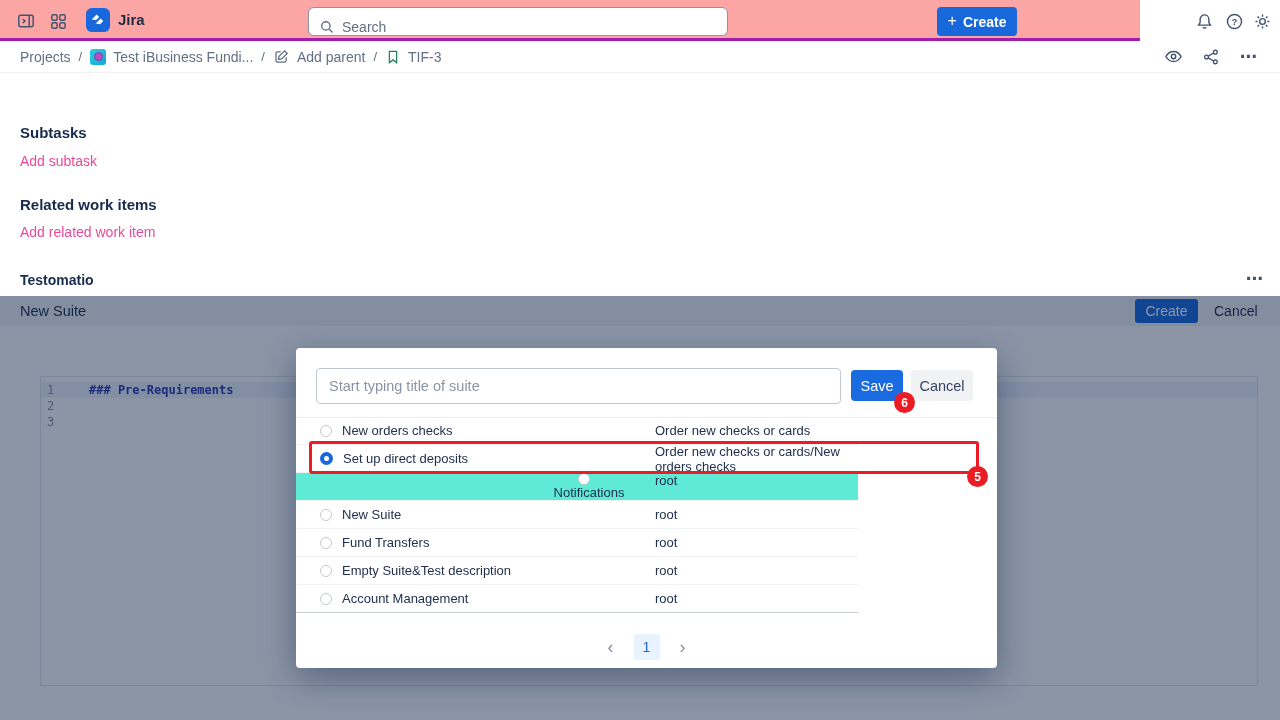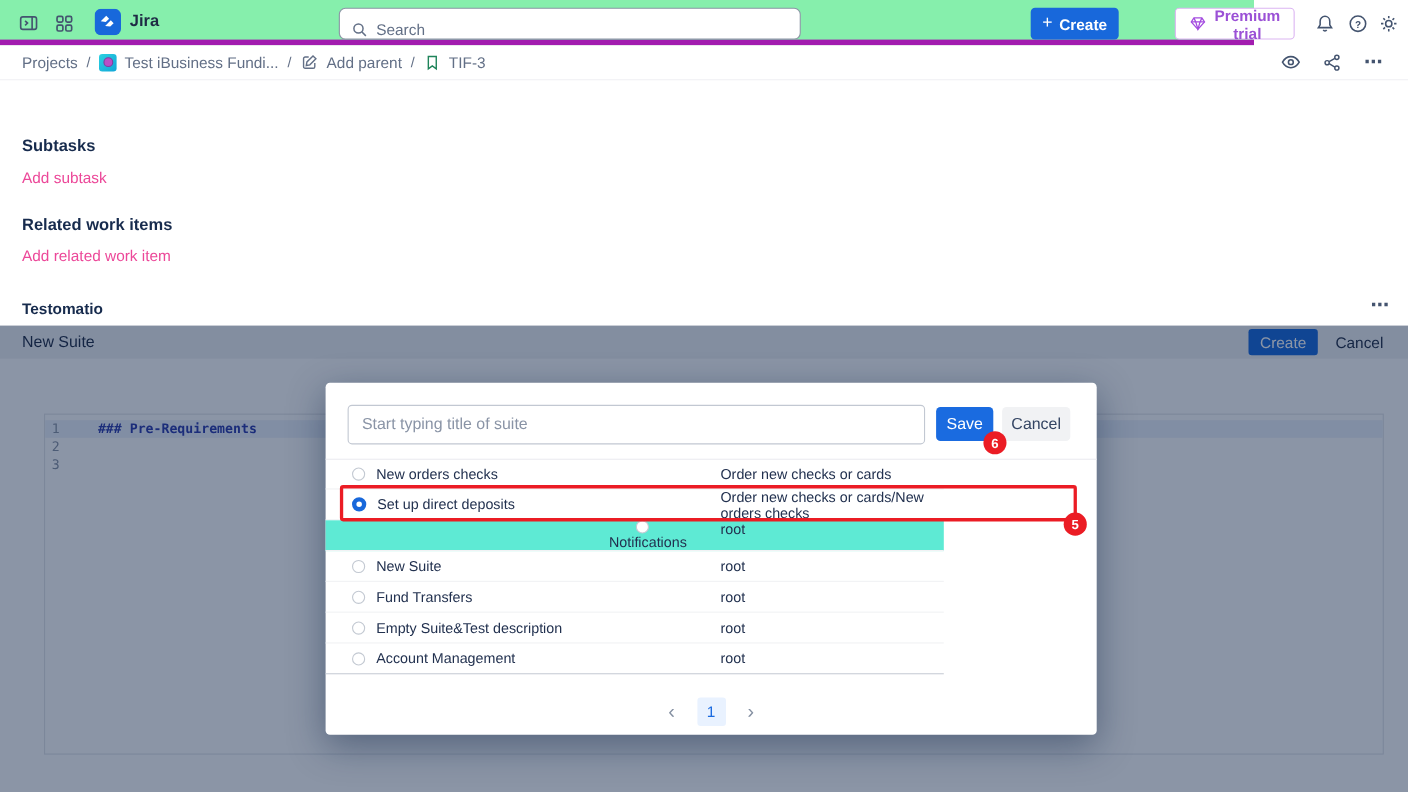--- a/index.html
+++ b/index.html
@@ -7,21 +7,21 @@
   body {
     font-family:"Liberation Sans","DejaVu Sans",sans-serif;
     background:#fff; color:#172B4D; position:relative;
   }
   svg { display:block; }
   button { font-family:inherit; cursor:pointer; border:none; background:none; }
 
   
   .topnav {
     position:absolute; left:0; top:0; width:1140px; height:41px;
-    background:#86efac; border-bottom:5px solid #a21caf; z-index:5;
+    background:#fca5a5; border-bottom:3px solid #a21caf; z-index:5;
   }
   .icon-btn {
     position:absolute; top:9px; width:24px; height:24px;
     display:flex; align-items:center; justify-content:center;
     border-radius:4px; color:#44546F;
   }
   .logo-badge { position:absolute; left:86px; top:8px; width:24px; height:24px; }
   .app-name {
     position:absolute; left:118px; top:11px; font-size:15px; font-weight:bold; color:#1E2B45;
   }
@@ -211,29 +211,20 @@
       </svg>
     </span>
     <input type="text" placeholder="Search" style="">
   </div>
 
   <button class="create-btn">
     <span class="plus">+</span>
     <span>Create</span>
   </button>
 
-  <button class="premium-btn">
-    <span>
-      <svg width="16" height="15" viewBox="0 0 20 18" fill="none" stroke="#A44CE0" stroke-width="1.5">
-        <path d="M5.5 2.5h9l3 4.5-7.5 8.5L2.5 7z"></path>
-        <path d="M2.5 7h15M7.5 7L10 15.2 12.5 7M5.5 2.5L7.5 7M14.5 2.5L12.5 7"></path>
-      </svg>
-    </span>
-    <span>Premium trial</span>
-  </button>
 
   <button class="icon-btn" style="left:1192px">
     <span>
       <svg width="19" height="19" viewBox="0 0 20 20" fill="none" stroke="#44546F" stroke-width="1.5">
         <path d="M10 3a4.6 4.6 0 0 1 4.6 4.6v3.5l1.7 2.7H3.7l1.7-2.7V7.6A4.6 4.6 0 0 1 10 3z"></path>
         <path d="M8.4 16a1.8 1.8 0 0 0 3.2 0"></path>
       </svg>
     </span>
   </button>
   <button class="icon-btn" style="left:1222px">

